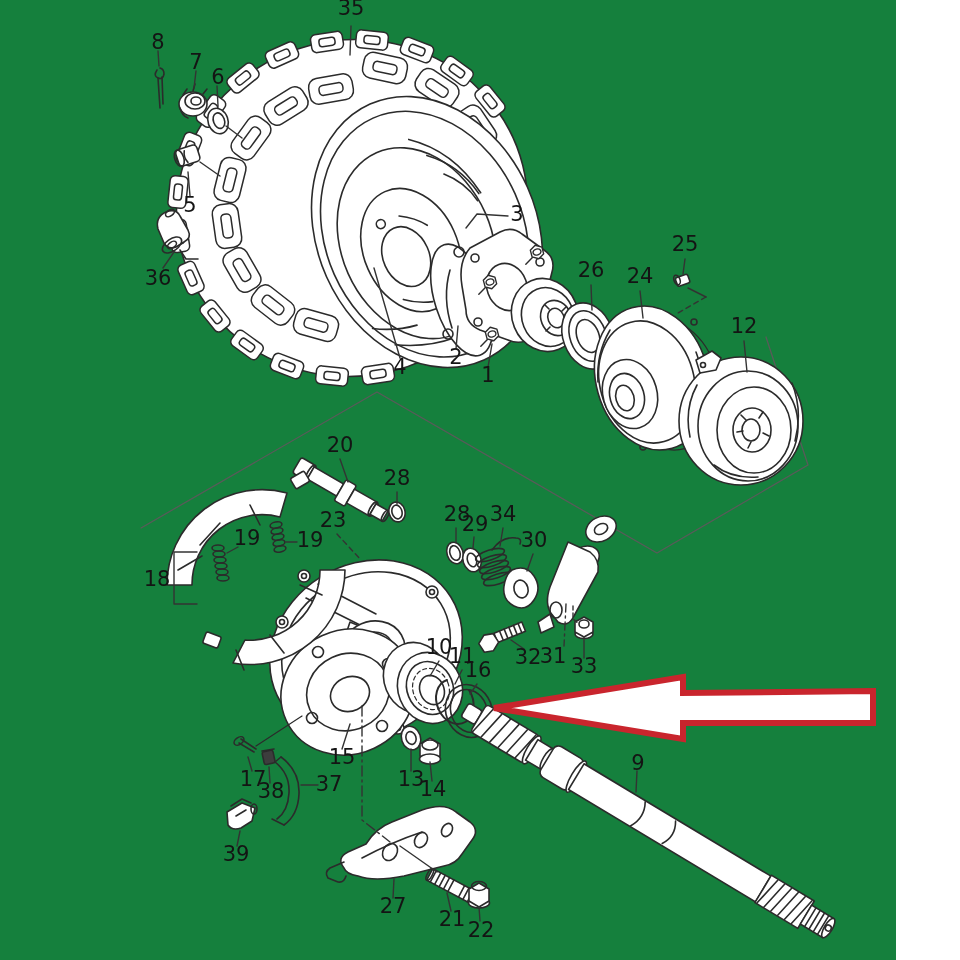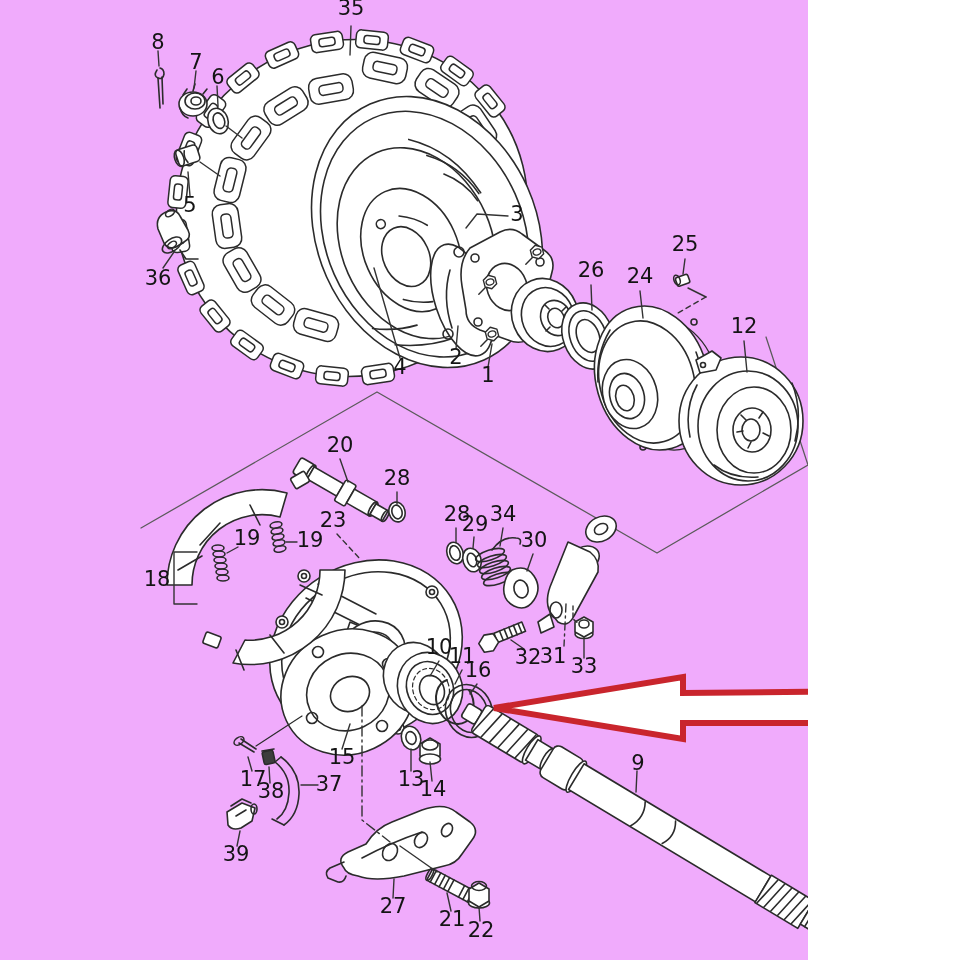--- a/index.html
+++ b/index.html
@@ -1,16 +1,16 @@
 <!DOCTYPE html>
 <html><head>
 <meta charset="utf-8">
 <style>
   html,body{margin:0;padding:0;background:#fff;}
-  .stage{position:relative;width:808px;height:960px;background:#f0abfc;overflow:hidden;
+  .stage{position:relative;width:896px;height:960px;background:#15803d;overflow:hidden;
          font-family:"DejaVu Sans", sans-serif;text-align:right;}
   svg{display:block}
   text{font-family:"DejaVu Sans", sans-serif;font-size:21px;fill:#141414;}
 </style>
 </head>
 <body>
 
 <div class="stage">
 <svg width="960" height="960" viewBox="0 0 960 960">
   <defs>

